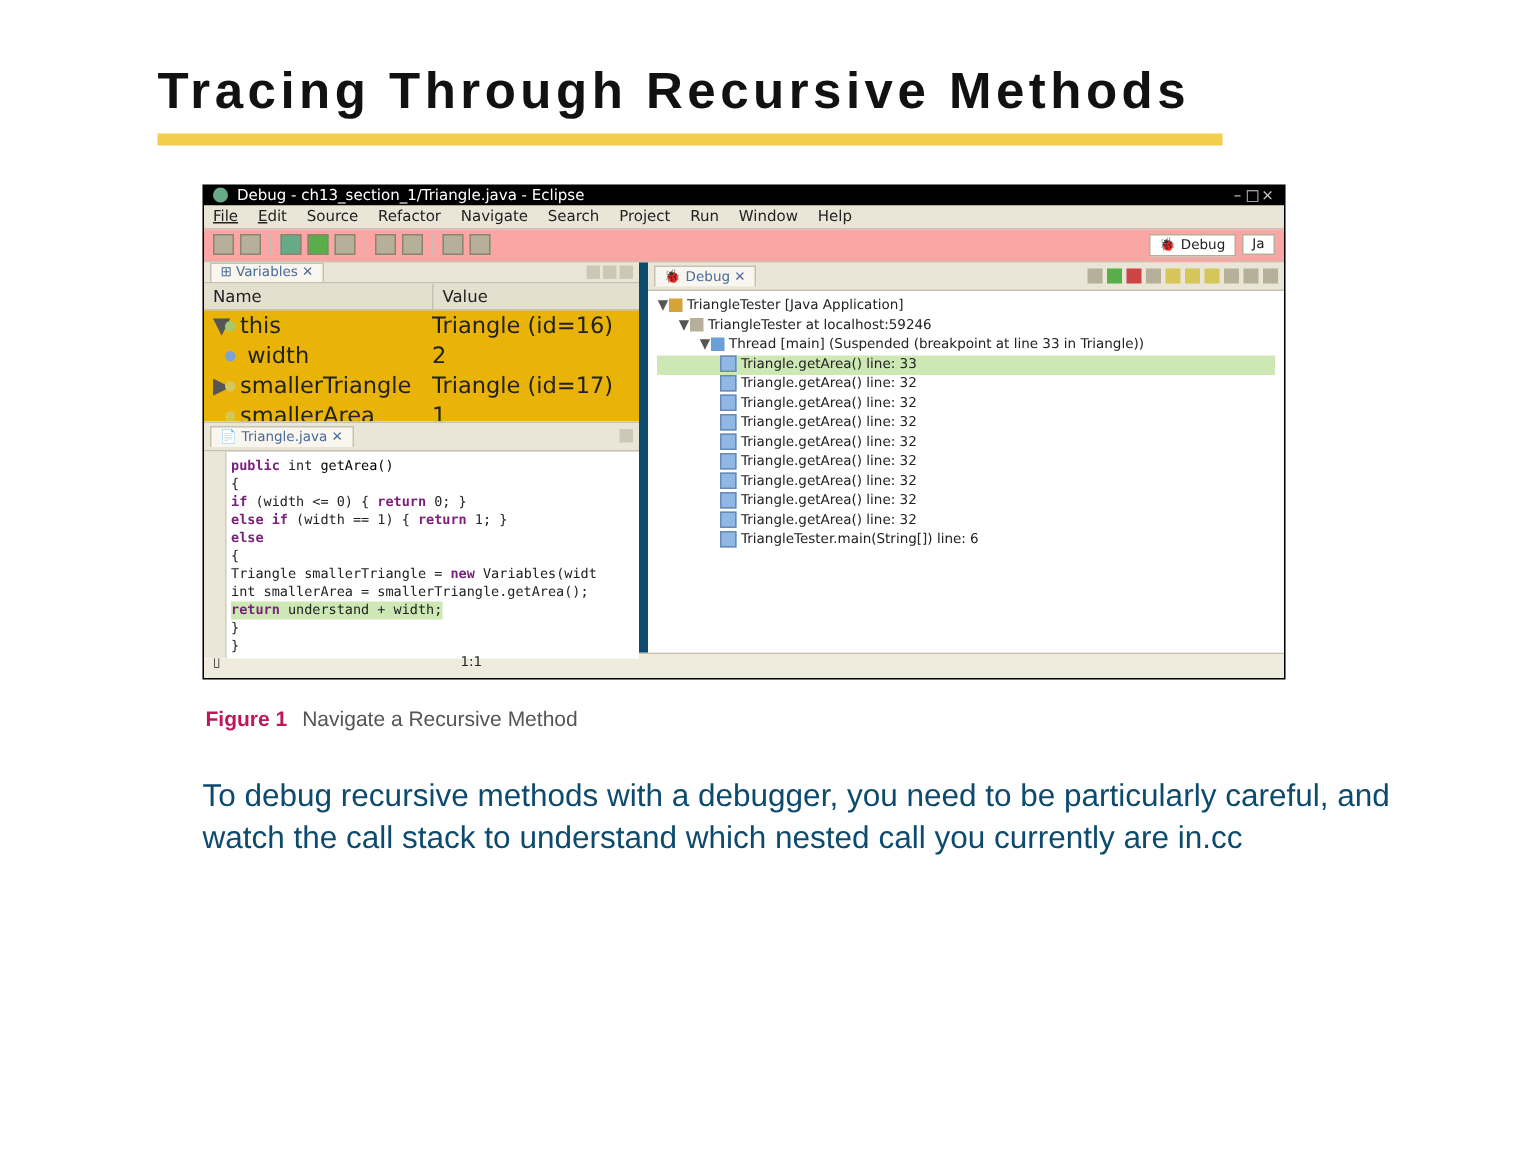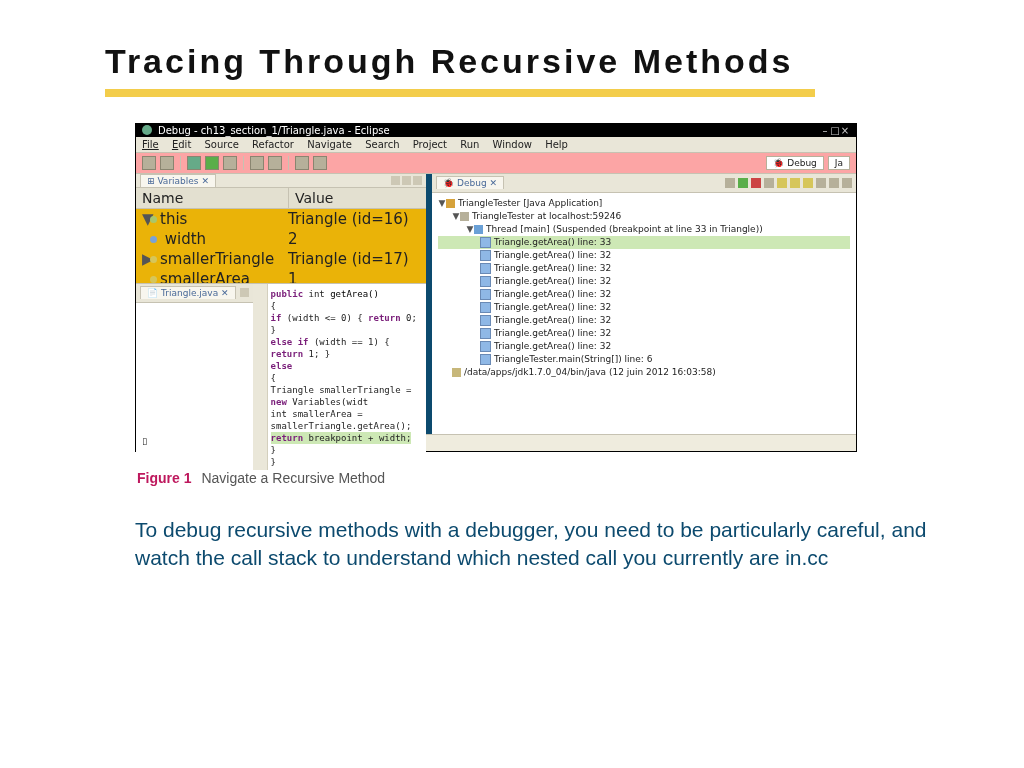--- a/index.html
+++ b/index.html
@@ -19,33 +19,33 @@
   .tb-sep{width:1px;height:14px;background:#c6c2b2;margin:0 2px;}
   .tb-r{margin-left:auto;display:flex;align-items:center;gap:4px;}
   .persp{background:#fff;border:1px solid #b6b09a;padding:1px 6px;font-size:9px;}
   .panes{display:flex;height:260px;}
   .leftcol{width:290px;display:flex;flex-direction:column;border-right:6px solid #0c4a6e;}
   .rightcol{flex:1;display:flex;flex-direction:column;}
   .tabhdr{display:flex;align-items:center;background:#e9e6d8;border-bottom:1px solid #c6c2b2;height:18px;padding:0 4px;gap:4px;}
   .tab{background:#f8f6ee;border:1px solid #c6c2b2;border-bottom:none;padding:1px 6px;font-size:9px;color:#4a6a99;}
   .tabhdr .mini{margin-left:auto;display:flex;gap:2px;}
   .mini i{width:9px;height:9px;background:#cdc8b5;display:inline-block;}
-  .varhdr{display:flex;background:#e3e0d0;border-bottom:1px solid #c6c2b2;font-size:14px;}
+  .varhdr{display:flex;background:#e3e0d0;border-bottom:1px solid #c6c2b2;font-size:11px;}
   .varhdr div{padding:2px 6px;}
   .varhdr .c1{width:140px;border-right:1px solid #c6c2b2;}
   .varbody{background:#eab308;flex:0 0 74px;overflow:hidden;font-size:15px;}
   .vrow{display:flex;padding:1px 0;}
   .vrow .c1{width:140px;padding-left:6px;}
   .vrow .c2{padding-left:6px;}
   .tw{display:inline-block;width:8px;text-align:center;color:#555;}
   .dot{display:inline-block;width:7px;height:7px;border-radius:50%;margin-right:3px;vertical-align:middle;}
   .dg{background:#a9c76b;}
   .dy{background:#d6c65a;}
   .db{background:#7aa3d6;}
-  .editor{flex:1;background:#fff;border-top:1px solid #c6c2b2;display:flex;flex-direction:row;}
+  .editor{flex:1;background:#fff;border-top:1px solid #c6c2b2;display:flex;flex-direction:column;}
   .ed-body{flex:1;padding:4px 6px 2px 18px;font-family:"DejaVu Sans Mono","Consolas",monospace;font-size:9px;line-height:12px;position:relative;overflow:hidden;}
   .ed-body .gut{position:absolute;left:0;top:0;bottom:0;width:14px;background:#eae7d9;border-right:1px solid #d3cfbd;}
   .kw{color:#7a1f7a;font-weight:bold;}
   .call{color:#000;}
   .hl{background:#cde8b5;display:inline-block;}
   .debugbody{flex:1;background:#fff;padding:4px 6px;font-size:9px;line-height:13px;overflow:hidden;}
   .dln{white-space:nowrap;}
   .dln .ic{display:inline-block;width:9px;height:9px;margin-right:3px;vertical-align:middle;}
   .ic-j{background:#d6a23a;}
   .ic-t{background:#b6b09a;}
@@ -153,21 +153,21 @@
           <div class="ed-body">
             <div class="gut"></div>
             <div><span class="kw">public</span><span> int </span><span class="call">getArea()</span></div>
             <div>{</div>
             <div><span class="kw">   if</span><span> (width &lt;= 0) { </span><span class="kw">return</span><span> 0; }</span></div>
             <div><span class="kw">   else if</span><span> (width == 1) { </span><span class="kw">return</span><span> 1; }</span></div>
             <div><span class="kw">   else</span></div>
             <div>   {</div>
             <div><span>      Triangle smallerTriangle = </span><span class="kw">new</span><span> Variables(widt</span></div>
             <div>      int smallerArea = smallerTriangle.getArea();</div>
-            <div><span class="hl"><span class="kw">      return</span><span> breakpoint + width;</span></span></div>
+            <div><span class="hl"><span class="kw">      return</span><span> understand + width;</span></span></div>
             <div>   }</div>
             <div>}</div>
           </div>
         </div>
       </div>
 
       <div class="rightcol">
         <div class="tabhdr">
           <span class="tab">🐞 <span>Debug</span> ✕</span>
           <span class="dbgtool">
@@ -190,21 +190,20 @@
           <div class="dln ind3 sel"><span class="ic ic-f"></span><span>Triangle.getArea() line: 33</span></div>
           <div class="dln ind3"><span class="ic ic-f"></span><span>Triangle.getArea() line: 32</span></div>
           <div class="dln ind3"><span class="ic ic-f"></span><span>Triangle.getArea() line: 32</span></div>
           <div class="dln ind3"><span class="ic ic-f"></span><span>Triangle.getArea() line: 32</span></div>
           <div class="dln ind3"><span class="ic ic-f"></span><span>Triangle.getArea() line: 32</span></div>
           <div class="dln ind3"><span class="ic ic-f"></span><span>Triangle.getArea() line: 32</span></div>
           <div class="dln ind3"><span class="ic ic-f"></span><span>Triangle.getArea() line: 32</span></div>
           <div class="dln ind3"><span class="ic ic-f"></span><span>Triangle.getArea() line: 32</span></div>
           <div class="dln ind3"><span class="ic ic-f"></span><span>Triangle.getArea() line: 32</span></div>
           <div class="dln ind3"><span class="ic ic-f"></span><span>TriangleTester.main(String[]) line: 6</span></div>
-          <div class="dln ind1"><span class="ic" style="background:#c7b77a;"></span><span>/data/apps/jdk1.7.0_04/bin/java (12 juin 2012 16:03:58)</span></div>
         </div>
       </div>
     </div>
     <div class="status">
       <span>▯</span>
       <span class="pos">1:1</span>
     </div>
   </div>
 
   <div class="caption">

